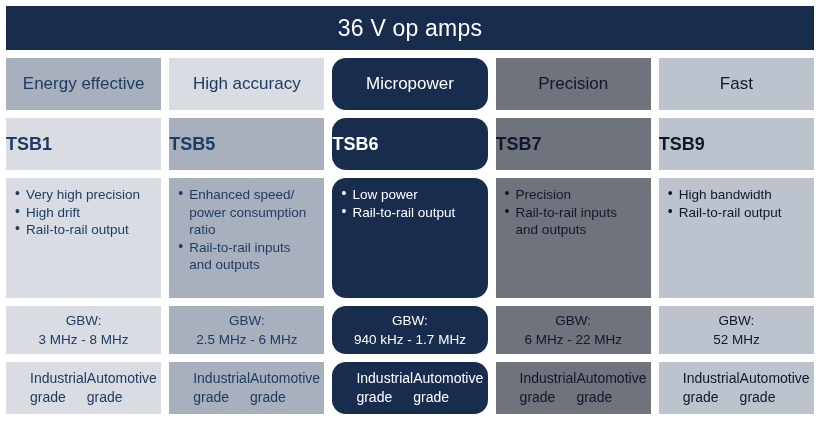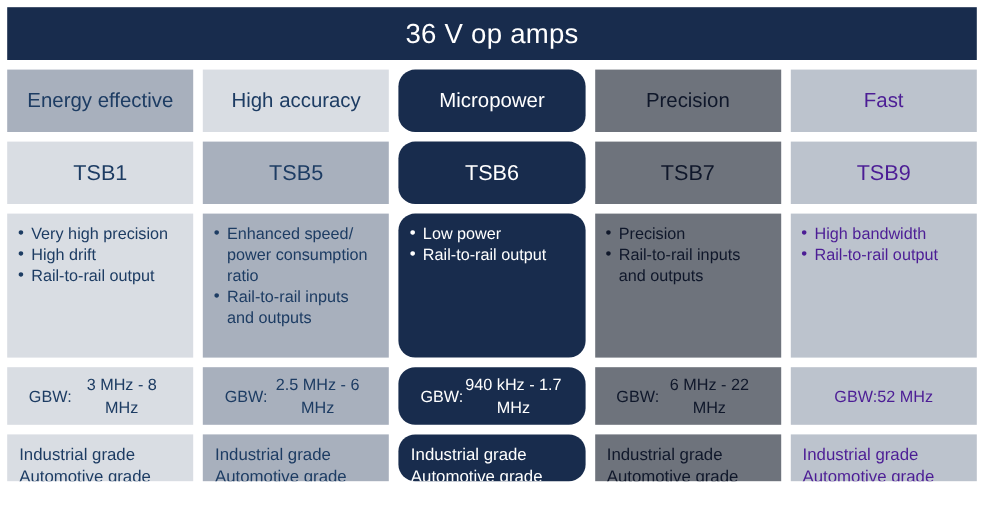--- a/index.html
+++ b/index.html
@@ -41,24 +41,24 @@
     grid-column-gap: 8px;
     grid-row-gap: 8px;
   }
   .cell {
     box-sizing: border-box;
     display: flex;
     overflow: hidden;
   }
   
   .row-header .cell { height: 52px; align-items: center; justify-content: center; }
-  .row-part   .cell { height: 52px; align-items: center; justify-content: center; }
+  .row-part   .cell { height: 52px; align-items: center; justify-content: flex-start; font-weight: bold; }
   .row-feat   .cell { height: 120px; align-items: flex-start; justify-content: flex-start; padding: 8px 9px 6px 9px; }
-  .row-gbw    .cell { height: 48px; align-items: center; justify-content: center; flex-direction: row; padding: 2px 18px; }
-  .row-grade  .cell { height: 39px; align-items: center; justify-content: flex-start; flex-direction: column; padding: 7px 10px; }
+  .row-gbw    .cell { height: 48px; align-items: center; justify-content: center; flex-direction: column; padding: 2px 8px; }
+  .row-grade  .cell { height: 52px; align-items: center; justify-content: flex-start; flex-direction: row; padding: 7px 24px; }
 
   .row-header .label { font-size: 17px; }
   .row-part .label { font-size: 18px; }
   .row-gbw .line { font-size: 13.5px; line-height: 19px; text-align: center; }
   .row-grade .line { font-size: 14px; line-height: 19px; text-align: left; width: 100%; }
 
   ul.feat {
     margin: 0;
     padding: 0;
     list-style: none;
@@ -77,21 +77,21 @@
     left: 0;
     top: -1px;
     font-size: 14px;
   }
 
   
   .tone-t1 { background: #d9dde3; color: #1d3c63; }
   .tone-t2 { background: #a8b0bd; color: #1d3c63; }
   .tone-t3 { background: #182c4d; color: #ffffff; border-radius: 14px; }
   .tone-t4 { background: #6e737c; color: #0f172a; }
-  .tone-t5 { background: #bcc3cd; color: #4c1d95; }
+  .tone-t5 { background: #bcc3cd; color: #0f172a; }
 </style>
 </head>
 <body>
 
 <div class="chart">
 
   <div class="title-bar">
     <span>36 V op amps</span>
   </div>
 

